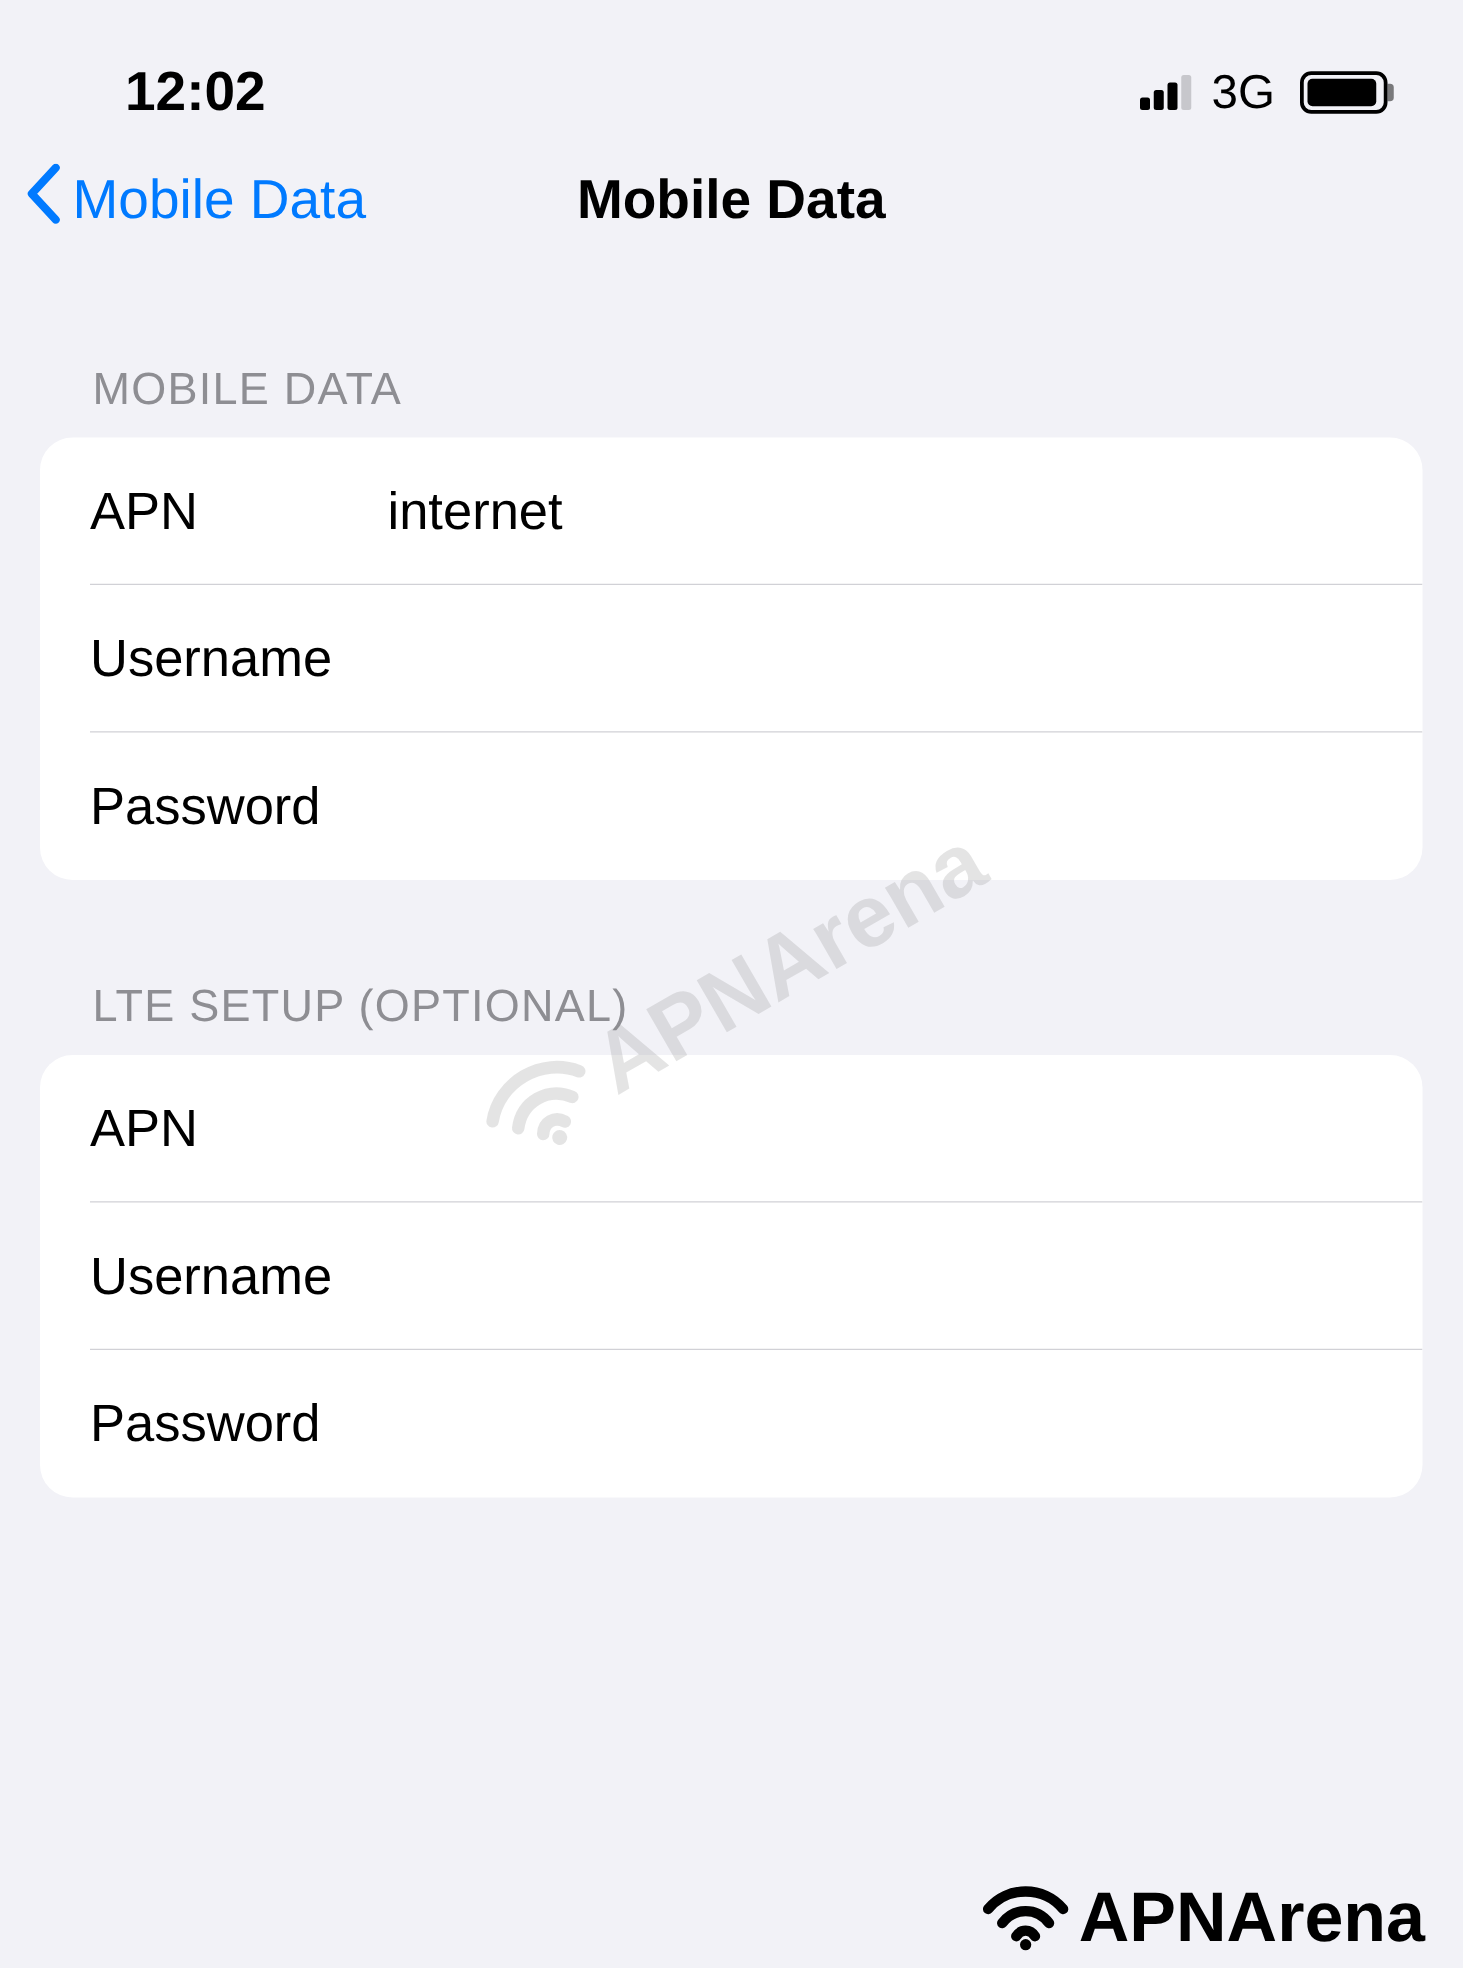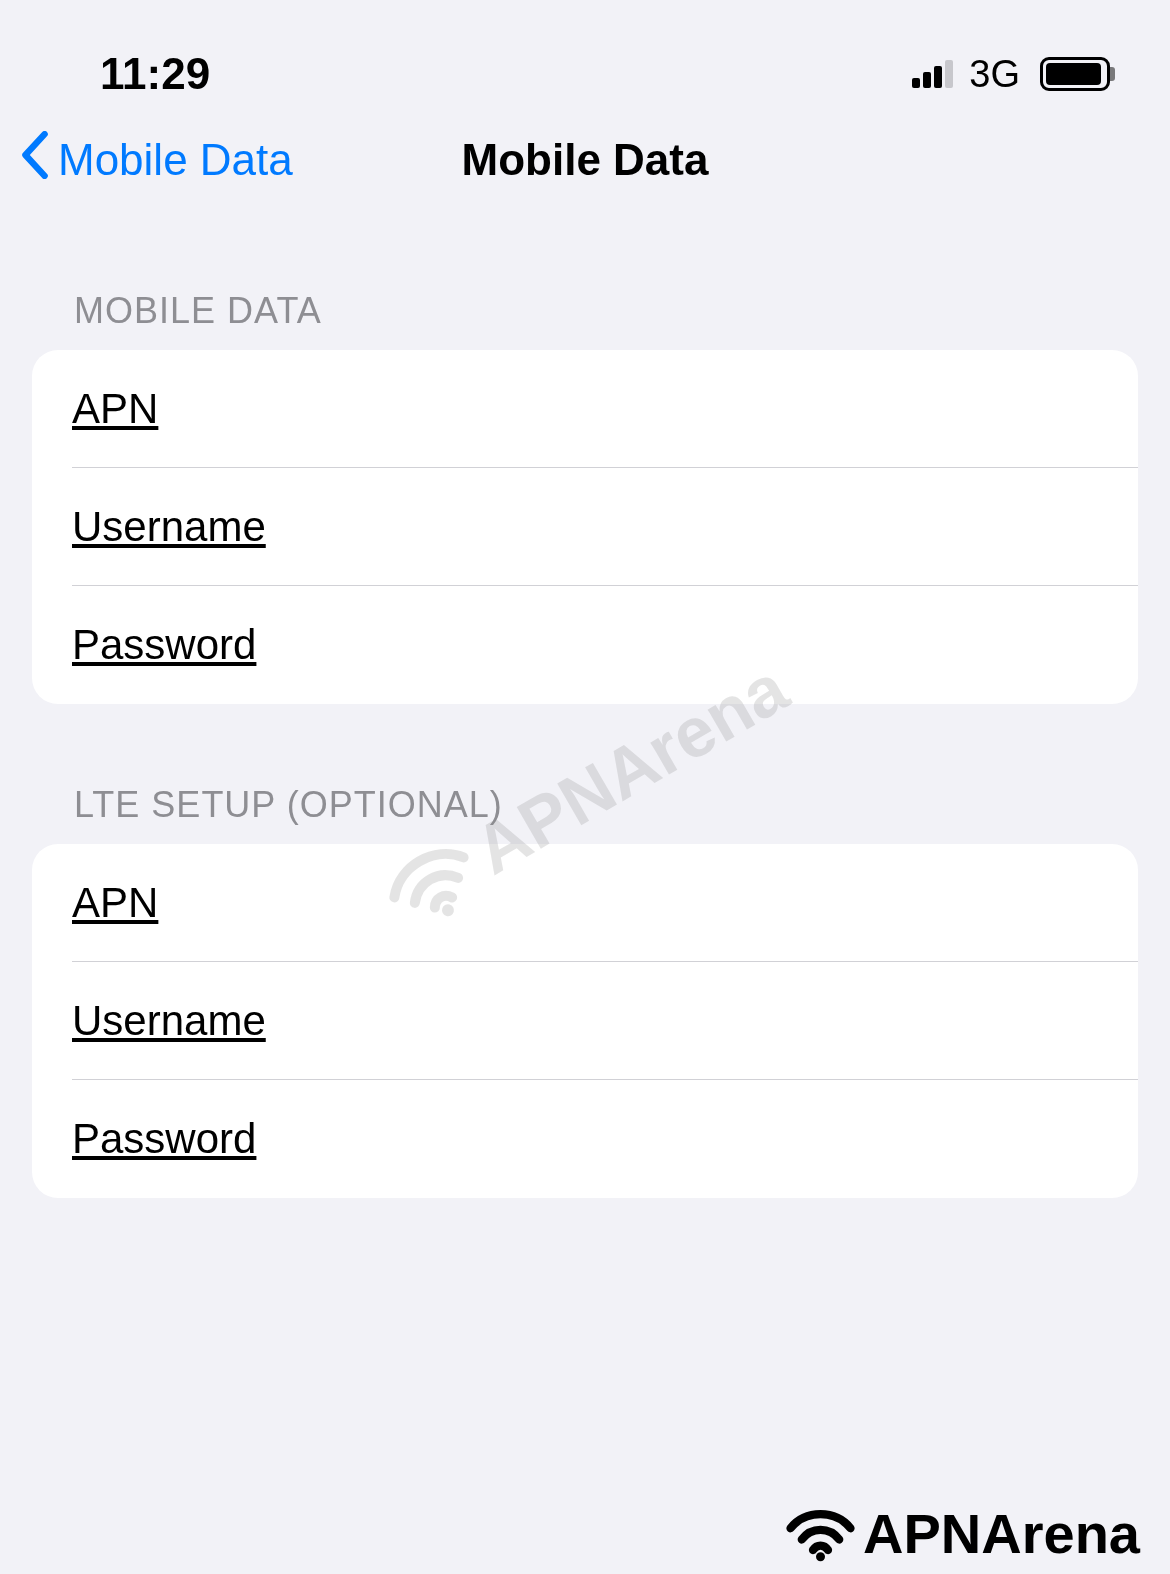--- a/index.html
+++ b/index.html
@@ -127,21 +127,20 @@
       border-radius: 26px;
       overflow: hidden;
       margin-bottom: 80px;
     }
     .row {
       display: flex;
       align-items: center;
       height: 118px;
       padding: 0 40px;
       position: relative;
-      text-decoration: underline;
     }
     .row:not(:last-child)::after {
       content: '';
       position: absolute;
       left: 40px;
       right: 0;
       bottom: 0;
       height: 1px;
       background: #d1d1d6;
     }
@@ -194,21 +193,21 @@
       font-size: 56px;
       font-weight: 700;
       color: #000;
       white-space: nowrap;
     }
   </style>
 </head>
 <body>
 
 <div class="status-bar">
-  <div class="status-time">11:29</div>
+  <div class="status-time">12:02</div>
   <div class="status-right">
     <div class="signal-icon">
       <div class="signal-bar b1"></div>
       <div class="signal-bar b2"></div>
       <div class="signal-bar b3"></div>
       <div class="signal-bar b4"></div>
     </div>
     <div class="network-type">3G</div>
     <div class="battery">
       <div class="battery-fill"></div>
@@ -227,20 +226,21 @@
   </div>
   <div class="nav-title">Mobile Data</div>
 </div>
 
 <div class="content">
 
   <div class="section-header">MOBILE DATA</div>
   <div class="group">
     <div class="row">
       <div class="row-label">APN</div>
+      <input class="row-value" value="internet" style="">
     </div>
     <div class="row">
       <div class="row-label">Username</div>
       <input class="row-value" value="" style="">
     </div>
     <div class="row">
       <div class="row-label">Password</div>
       <input class="row-value" value="" style="">
     </div>
   </div>

